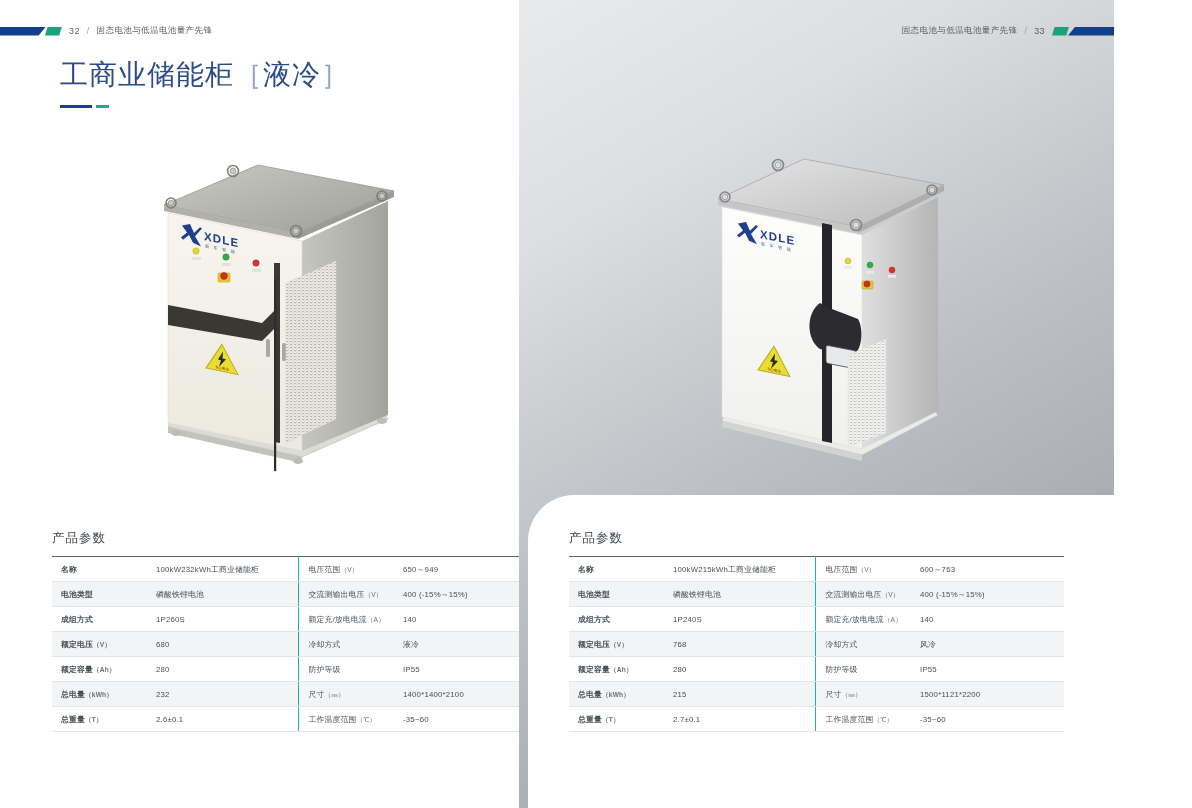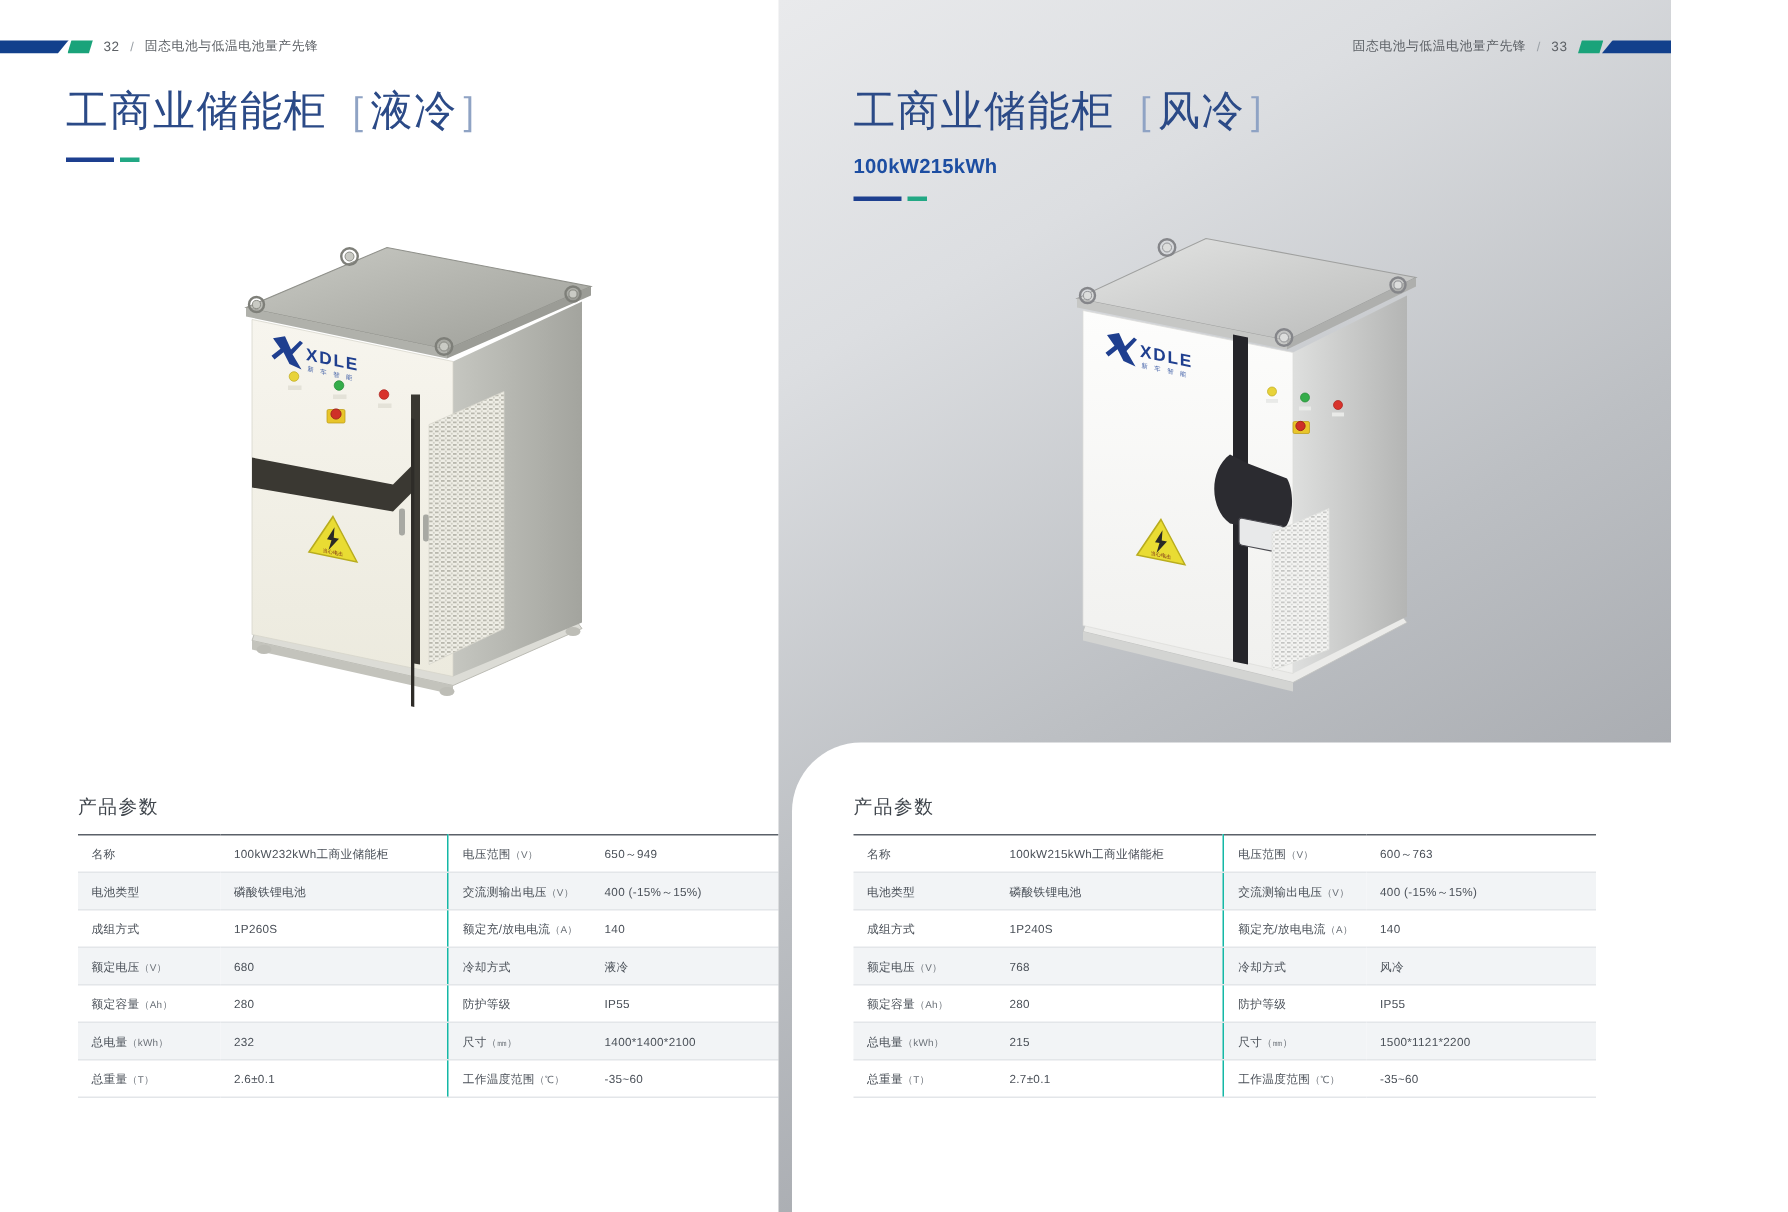--- a/index.html
+++ b/index.html
@@ -44,21 +44,21 @@
     height:9px; background:#12408c;
   }
   .mark-tri { height:9px; width:17px; background:#1aa37a; }
   .mark-left .mark-bar { width:46px; clip-path:polygon(0 0,100% 0,84% 100%,0 100%); }
   .mark-left .mark-tri { clip-path:polygon(16% 0,100% 0,84% 100%,0 100%); margin-left:-1px; }
   .mark-right .mark-bar { width:46px; clip-path:polygon(16% 0,100% 0,100% 100%,0 100%); margin-left:-1px; }
   .mark-right .mark-tri { clip-path:polygon(16% 0,100% 0,84% 100%,0 100%); }
 
   
   .titles { position:absolute; }
-  .titles-left  { left:44px; top:57px; }
+  .titles-left  { left:60px; top:57px; }
   .titles-right { left:648px; top:57px; }
   .prod-title {
     font-family:"Liberation Serif", serif;
     font-size:28px; font-weight:400; color:#2b4a87;
     letter-spacing:1px; line-height:1.25; white-space:nowrap;
   }
   .prod-title .brk { color:#8fa3c4; font-weight:300; }
   .prod-sub {
     margin-top:11px;
     font-size:13.5px; font-weight:700; color:#1d4ea2; letter-spacing:.2px;
@@ -85,21 +85,21 @@
   }
   table.ptable td {
     font-size:7.8px; color:#4a5058;
     padding:6px 9px; height:25px;
     vertical-align:middle; white-space:nowrap;
     border-bottom:1px solid #e3e6e9;
     letter-spacing:.2px;
   }
   table.ptable tr:nth-child(odd) td { background:#ffffff; }
   table.ptable tr:nth-child(even) td { background:#f2f4f6; }
-  td.k { width:95px; }
+  td.k { width:95px;font-weight:bold; }
   td.v { width:152px; border-right:1px solid #14b8a6; }
   td.k2 { width:95px; }
   td.v2 { width:153px; }
   .unit { font-size:6.6px; color:#6b7178; }
 
   
   .cab { position:absolute; inset:0; }
   .cab svg { width:100%; height:100%; display:block; }
 </style>
 </head>
@@ -274,30 +274,20 @@
     <div class="runhead runhead-right">
       <span>固态电池与低温电池量产先锋</span>
       <span class="rh-sep">/</span>
       <span class="rh-num">33</span>
       <span class="mark mark-right">
         <span class="mark-tri"></span>
           <span class="mark-bar"></span>
       </span>
     </div>
 
-    <div class="titles titles-right" style="left:50px;">
-      <div class="prod-title">
-        <span>工商业储能柜</span><span class="brk">［</span><span>风冷</span><span class="brk">］</span>
-      </div>
-      <div class="prod-sub">100kW215kWh</div>
-      <div class="accent">
-        <span class="accent-blue"></span>
-          <span class="accent-green"></span>
-      </div>
-    </div>
 
     <div class="product" style="left:183px; top:143px; width:250px; height:335px;">
       <div class="cab">
         <svg viewBox="0 0 250 335" xmlns="http://www.w3.org/2000/svg">
           <defs>
             <linearGradient id="topR" x1="0" y1="0" x2="1" y2="1">
               <stop offset="0" stop-color="#e4e5e4"></stop>
                 <stop offset="1" stop-color="#b9bab9"></stop>
             </linearGradient>
             <linearGradient id="sideR" x1="0" y1="0" x2="1" y2="0">

